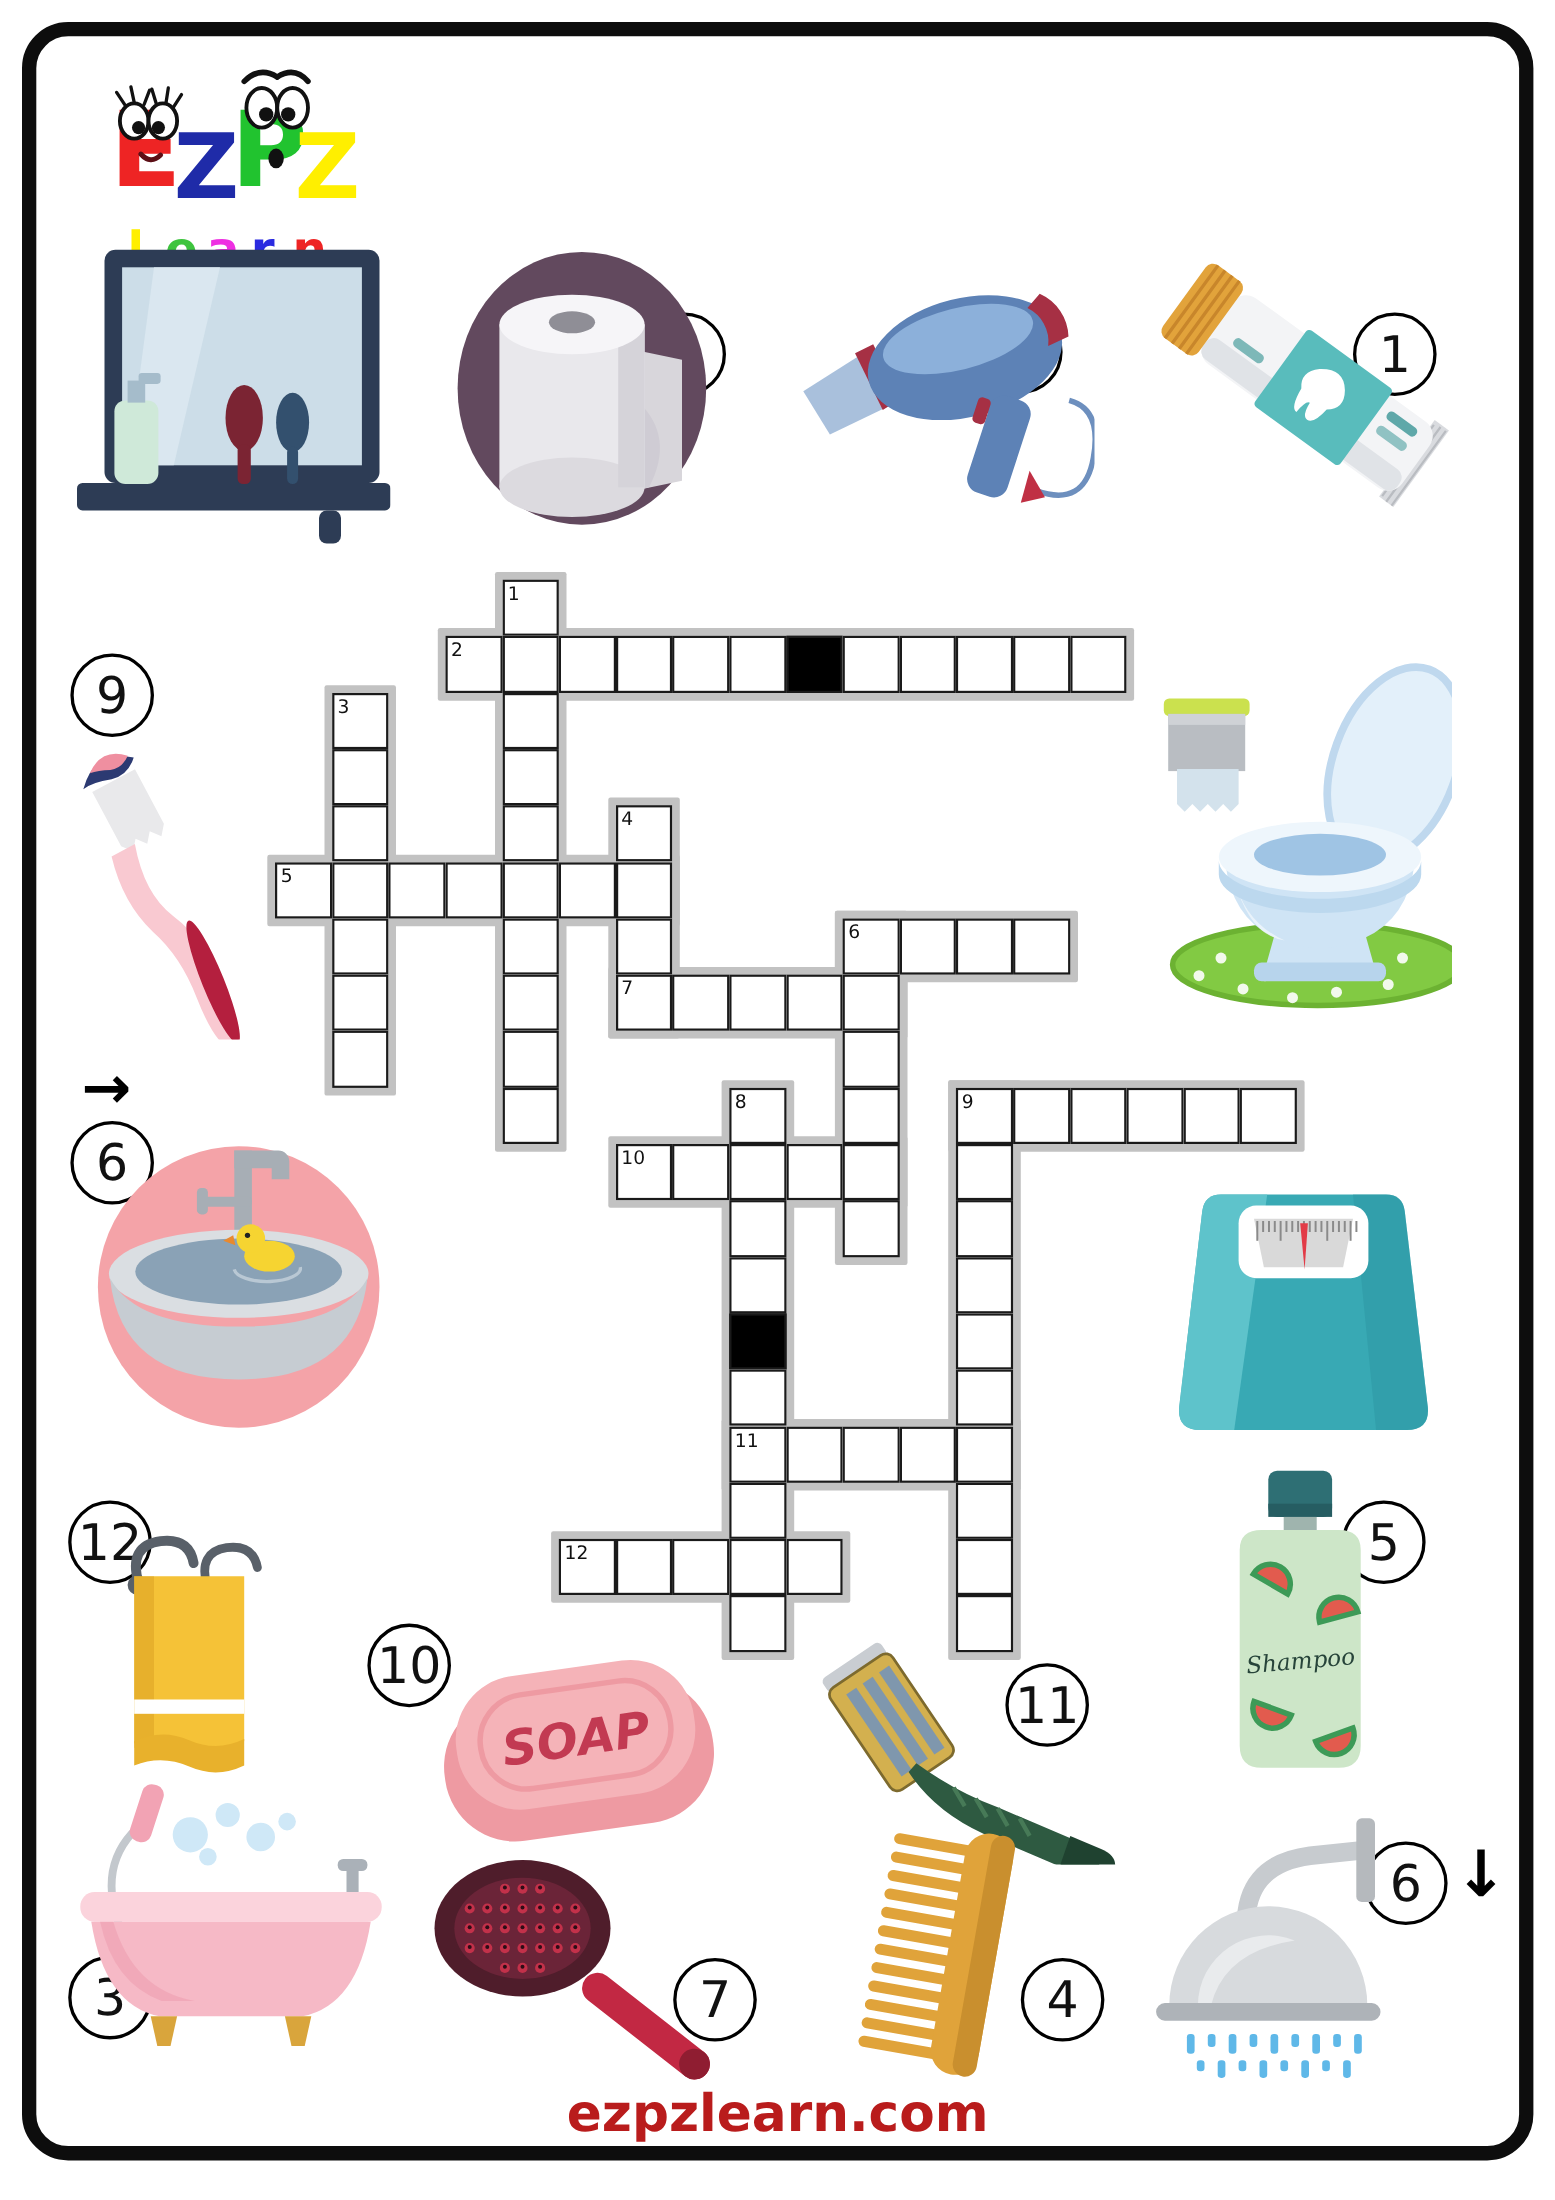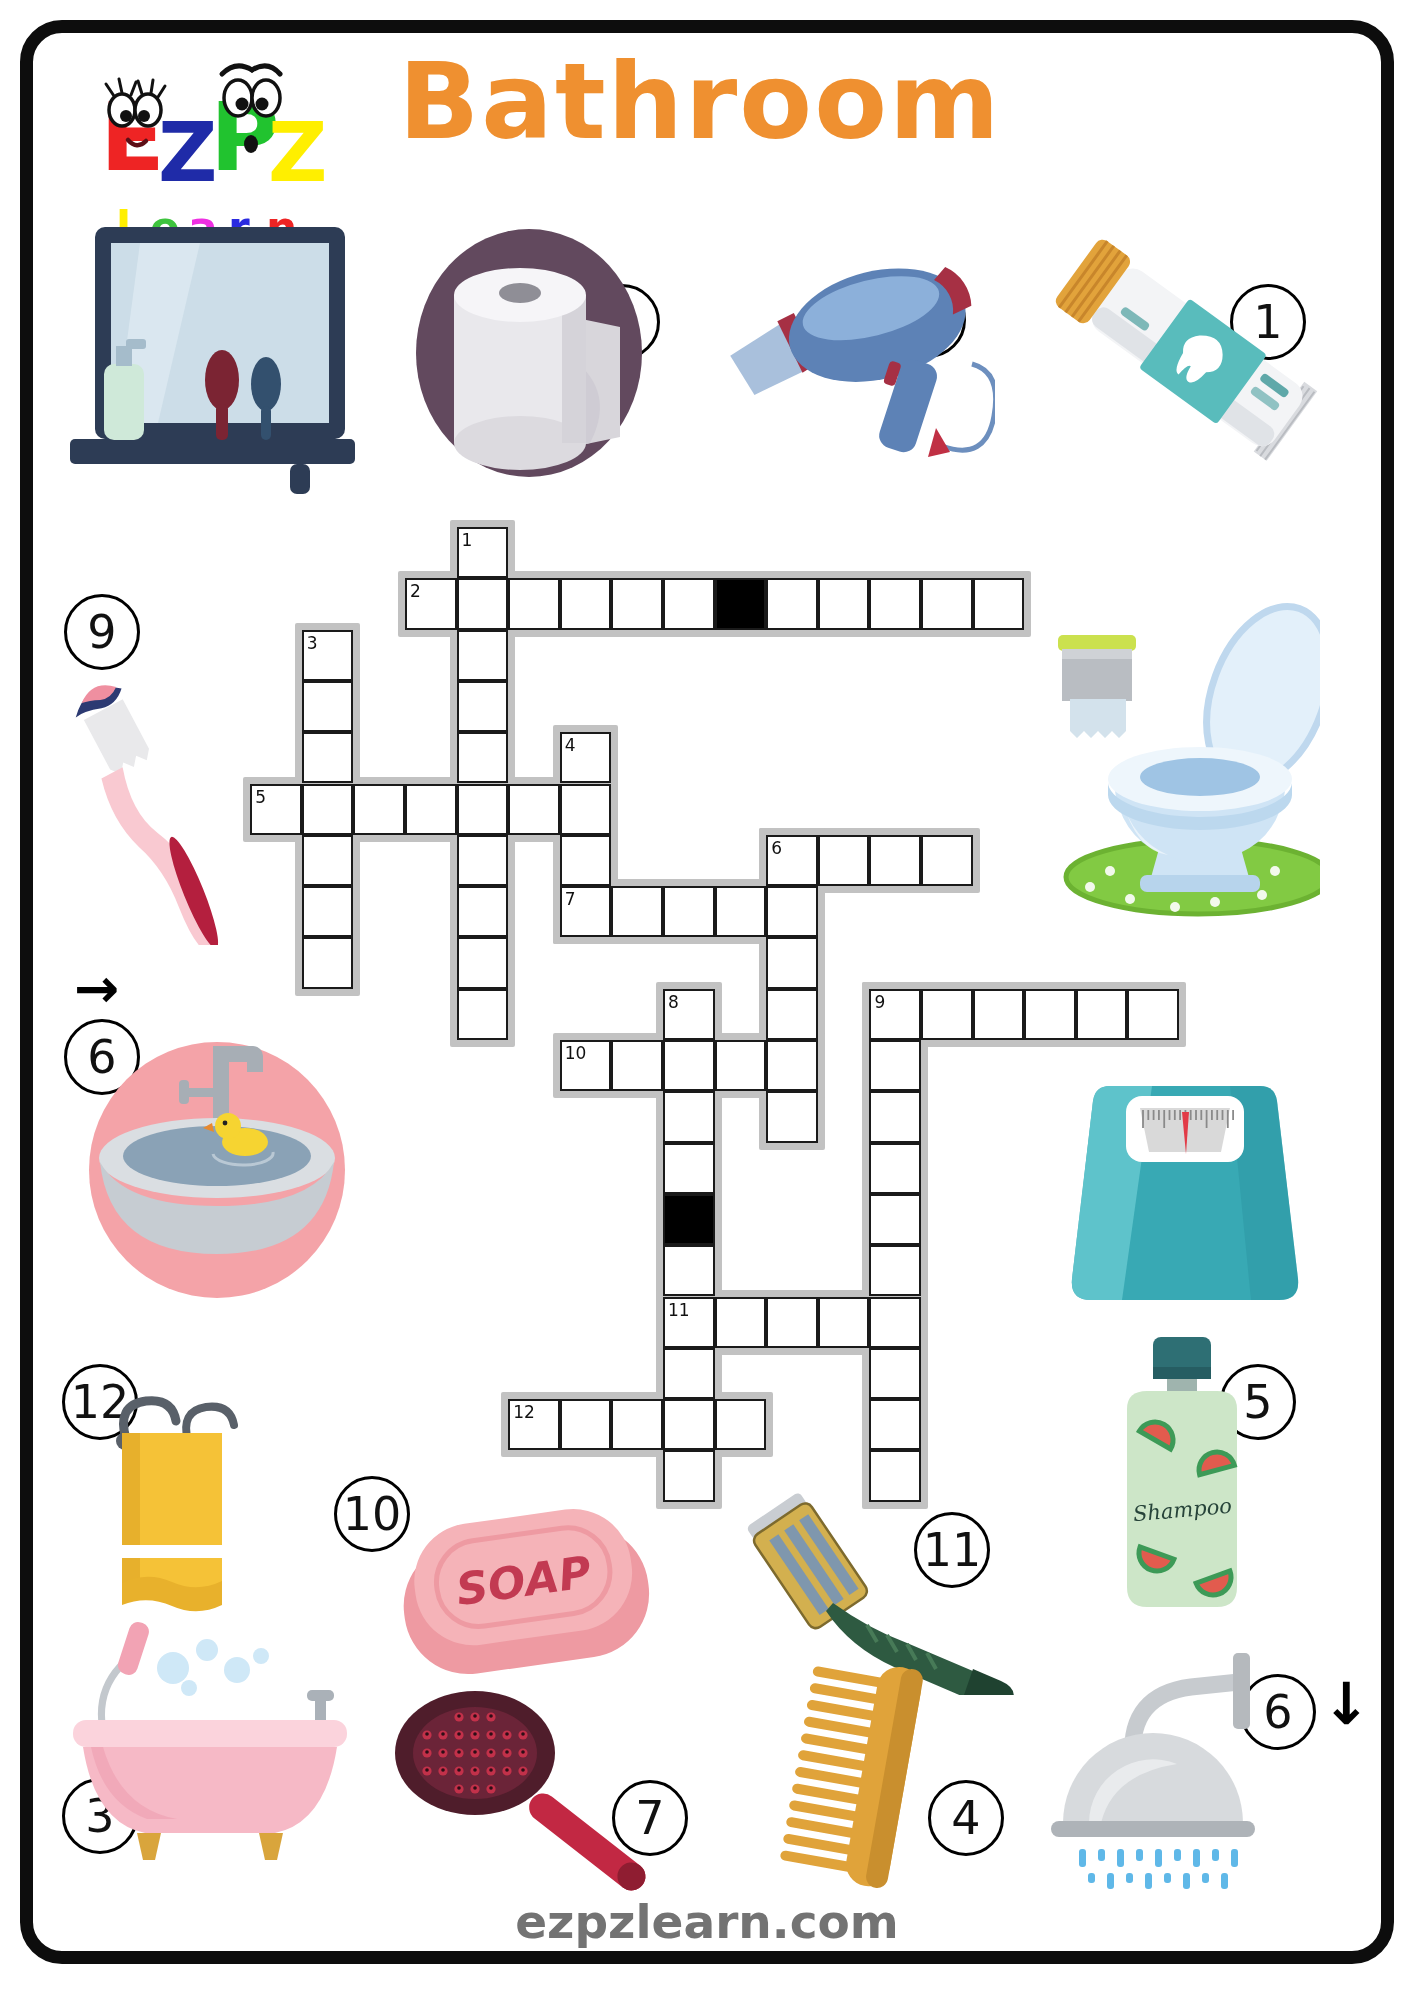--- a/index.html
+++ b/index.html
@@ -20,21 +20,21 @@
   .cell{position:absolute;background:#ffffff;border:2.5px solid #1a1a1a;box-sizing:border-box;}
   .cell.black{background:#000000;}
   .cell .lbl{position:absolute;left:3px;top:1px;font-size:17px;color:#111;}
   
   .clue-circle{position:absolute;width:76px;height:76px;border:3.5px solid #000;border-radius:50%;
          background:#fff;box-sizing:border-box;display:flex;align-items:center;justify-content:center;
          font-size:46px;color:#111;}
   .arrow{position:absolute;font-weight:bold;color:#000;}
   
   #footer{position:absolute;left:0;top:1894px;width:1414px;text-align:center;
-          font-size:47px;font-weight:800;color:#737373;}
+          font-size:47px;font-weight:800;color:#b91c1c;}
   .item{position:absolute;}
 </style>
 </head>
 <body>
 
 <div id="page">
   <div id="page-border"></div>
 
   <div id="logo">
       <span class="logo-letter" style="left: 30px; top: 52px; font-size: 95px; color: rgb(238, 36, 36);">E</span>
@@ -63,21 +63,20 @@
     </g>
     <circle cx="56" cy="78" r="6" fill="#111"></circle>
           <circle cx="74" cy="78" r="6" fill="#111"></circle>
     <circle cx="172" cy="66" r="6.5" fill="#111"></circle>
           <circle cx="192" cy="66" r="6.5" fill="#111"></circle>
     <path d="M58 102 q9 10 18 1" stroke="#5c0f16" stroke-width="4.5" fill="none" stroke-linecap="round"></path>
     <ellipse cx="181" cy="106" rx="7" ry="9" fill="#111"></ellipse>
   </svg></div>
     </div>
 
-  <div id="title" style="color: rgb(239, 144, 48);">Bathroom</div>
 
   <div id="grid-layer">
       <div class="word-outline" style="left: 449.6px; top: 520px; width: 65.6px; height: 527px; background: rgb(194, 194, 194);"></div>
       <div class="word-outline" style="left: 398px; top: 571.3px; width: 633.2px; height: 65.3px; background: rgb(194, 194, 194);"></div>
       <div class="word-outline" style="left: 294.8px; top: 622.6px; width: 65.6px; height: 373.1px; background: rgb(194, 194, 194);"></div>
       <div class="word-outline" style="left: 552.8px; top: 725.2px; width: 65.6px; height: 219.2px; background: rgb(194, 194, 194);"></div>
       <div class="word-outline" style="left: 243.2px; top: 776.5px; width: 375.2px; height: 65.3px; background: rgb(194, 194, 194);"></div>
       <div class="word-outline" style="left: 759.2px; top: 827.8px; width: 220.4px; height: 65.3px; background: rgb(194, 194, 194);"></div>
       <div class="word-outline" style="left: 759.2px; top: 827.8px; width: 65.6px; height: 321.8px; background: rgb(194, 194, 194);"></div>
       <div class="word-outline" style="left: 552.8px; top: 879.1px; width: 272px; height: 65.3px; background: rgb(194, 194, 194);"></div>

